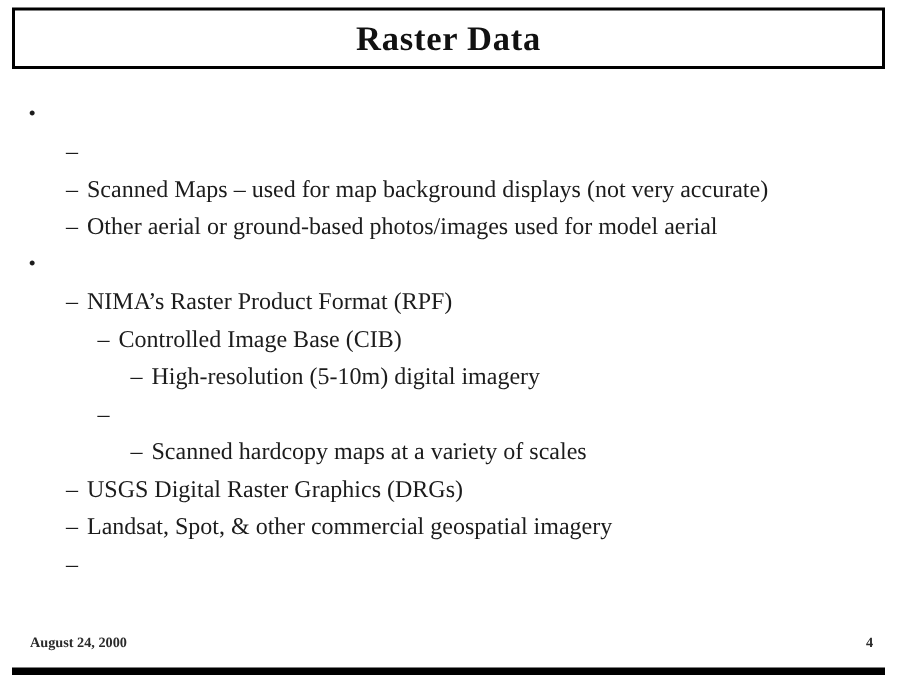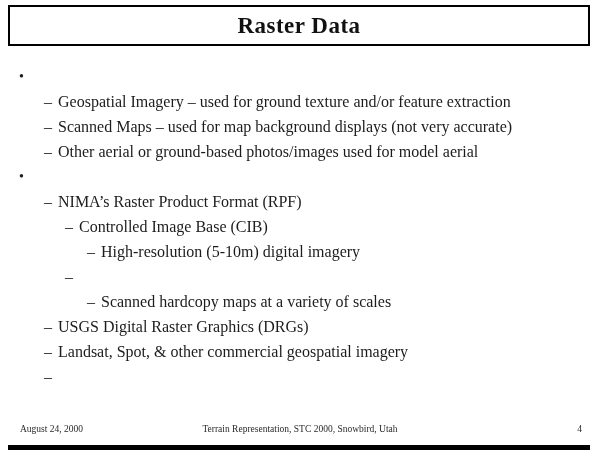--- a/index.html
+++ b/index.html
@@ -63,20 +63,21 @@
   .lvl4 { padding-left: 87px; }
   .lvl4 .marker { width: 14px; }
   .footer {
     position: absolute;
     left: 0;
     top: 424px;
     width: 600px;
     height: 14px;
     font-size: 9.5px;
     color: #2a2a2a;
+    font-weight: bold;
   }
   .footer-date {
     position: absolute;
     left: 20px;
     top: 0;
     white-space: nowrap;
   }
   .footer-center {
     position: absolute;
     left: 0;
@@ -108,21 +109,20 @@
   <div class="title-box">
     <span class="title-text">Raster Data</span>
   </div>
 
   <div class="bullet-list">
       <div class="bullet-row lvl1">
         <span class="marker">•</span>
       </div>
       <div class="bullet-row lvl2">
         <span class="marker">–</span>
-        <span class="text">Geospatial Imagery – used for ground texture and/or feature extraction</span>
       </div>
       <div class="bullet-row lvl2">
         <span class="marker">–</span>
         <span class="text">Scanned Maps – used for map background displays (not very accurate)</span>
       </div>
       <div class="bullet-row lvl2">
         <span class="marker">–</span>
         <span class="text">Other aerial or ground-based photos/images used for model aerial</span>
       </div>
       <div class="bullet-row lvl1">
@@ -155,19 +155,18 @@
         <span class="marker">–</span>
         <span class="text">Landsat, Spot, &amp; other commercial geospatial imagery</span>
       </div>
       <div class="bullet-row lvl2">
         <span class="marker">–</span>
       </div>
     </div>
 
   <div class="footer">
     <span class="footer-date">August 24, 2000</span>
-    <span class="footer-center">Terrain Representation, STC 2000, Snowbird, Utah</span>
     <span class="footer-page">4</span>
   </div>
 
   <div class="bottom-bar"></div>
 
 </div>
 
 </body></html>

